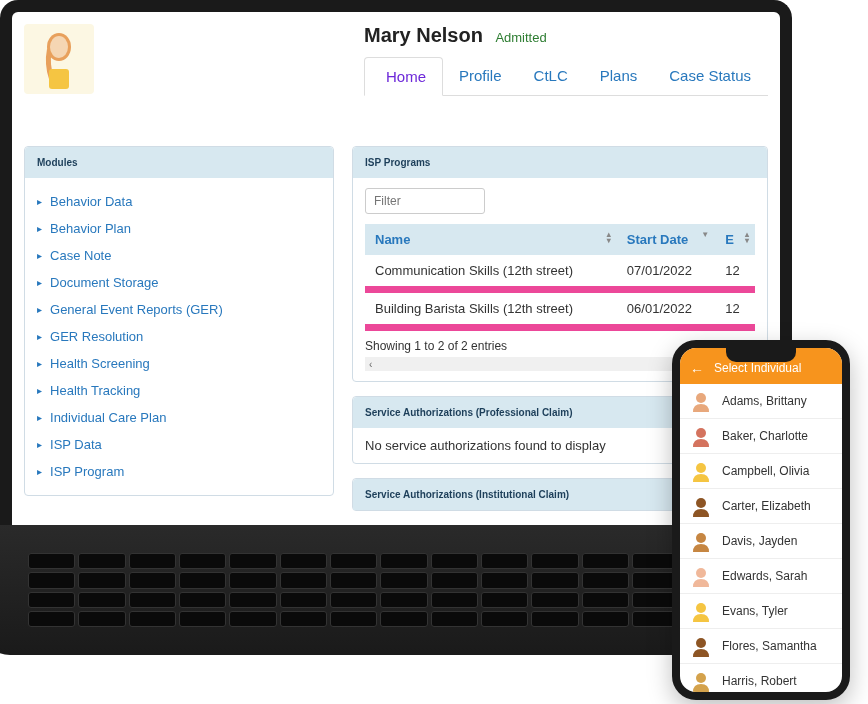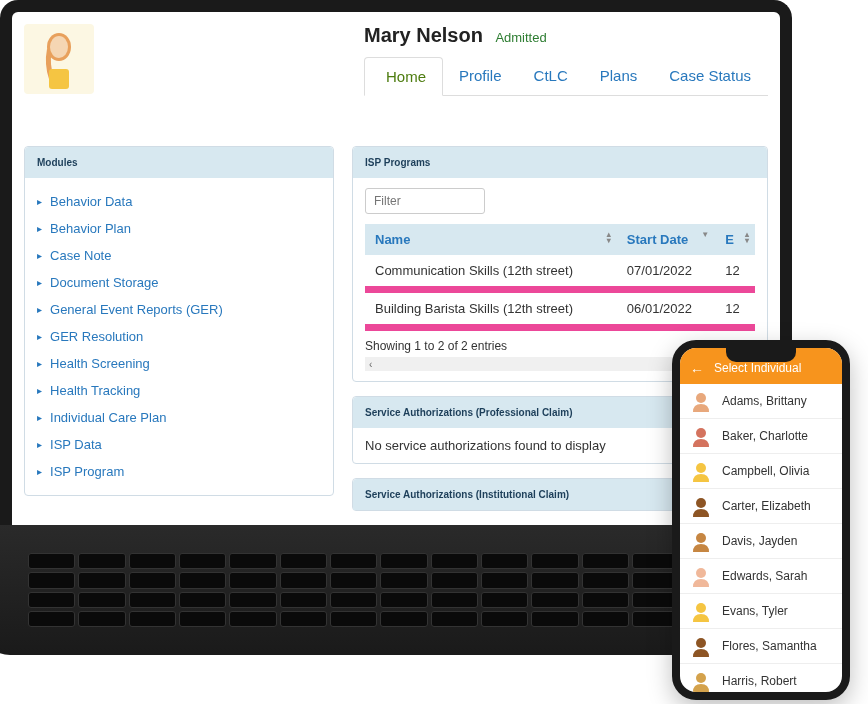--- a/index.html
+++ b/index.html
@@ -12,21 +12,21 @@
 .key { background: #0a0a0a; border-radius: 3px; border: 1px solid #333; }
 
 
 .avatar-box { width: 70px; height: 70px; background: #fcf7e3; border-radius: 4px; display: flex; align-items: center; justify-content: center; flex-shrink: 0; }
 .person-name { font-size: 20px; font-weight: bold; color: #222; }
 .person-status { font-size: 13px; color: #2e7d32; margin-left: 8px; }
 
 
 .tabs { display: flex; border-bottom: 1px solid #ddd; margin-top: 10px; }
 .tab { padding: 10px 16px; font-size: 15px; color: #2878bd; cursor: pointer; }
-.tab.active { color: #4d7c0f; border: 1px solid #ddd; border-bottom: 1px solid #fff; border-radius: 4px 4px 0 0; margin-bottom: -1px; background: #fff; padding-left: 21px; }
+.tab.active { color: #6d28d9; border: 1px solid #ddd; border-bottom: 1px solid #fff; border-radius: 4px 4px 0 0; margin-bottom: -1px; background: #fff; padding-left: 21px; }
 
 
 .main-wrap { position: absolute; top: 12px; left: 12px; right: 12px; }
 .columns { display: flex; gap: 18px; margin-top: 8px; }
 .left-col { width: 310px; }
 .right-col { flex: 1; }
 
 
 .panel { border: 1px solid #d0dce5; border-radius: 4px; margin-bottom: 14px; background: #fff; }
 .panel-header { background: #d7e8f0; padding: 10px 12px; font-weight: bold; font-size: 10px; color: #1d3f5a; border-radius: 4px 4px 0 0; }

